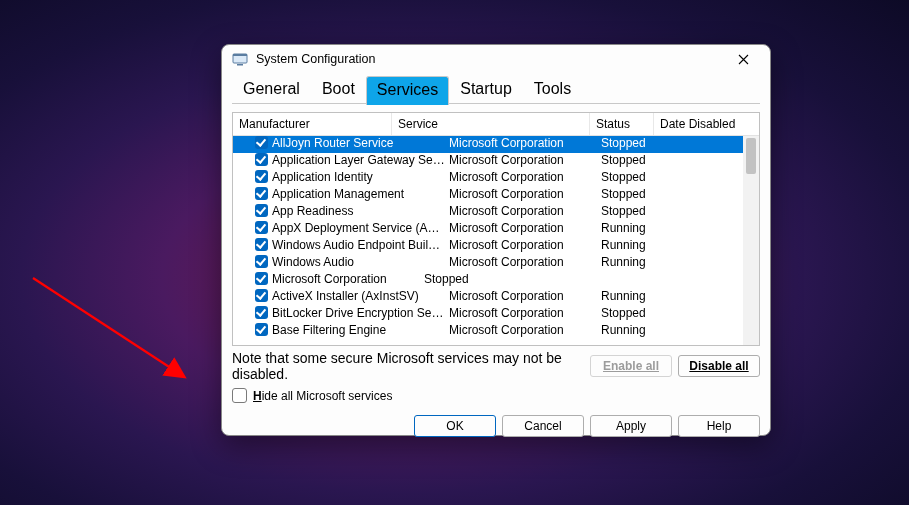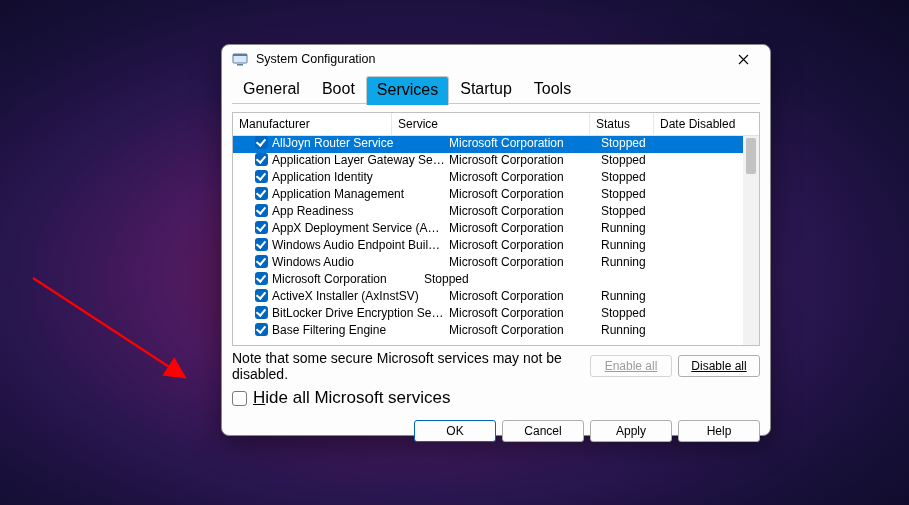--- a/index.html
+++ b/index.html
@@ -201,30 +201,30 @@
   }
   .btn.disabled {
     color: #9c9c9c;
     border-color: #d4d4d4;
   }
 
   .hide-row {
     display: flex;
     align-items: center;
     margin-top: 6px;
-    font-size: 17px;
+    font-size: 12px;
   }
   .hide-row .square {
     width: 13px; height: 13px;
     border: 1px solid #7a7a7a;
     border-radius: 3px;
     margin-right: 6px;
     background: #fff;
   }
-  .u { text-decoration: underline; }
+  .u { text-decoration: underline; font-weight: bold; }
 
   
   .dialog-buttons {
     display: flex;
     justify-content: flex-end;
     padding: 6px 10px 0;
   }
   .dialog-buttons .btn.primary {
     border-color: #0067c0;
   }

